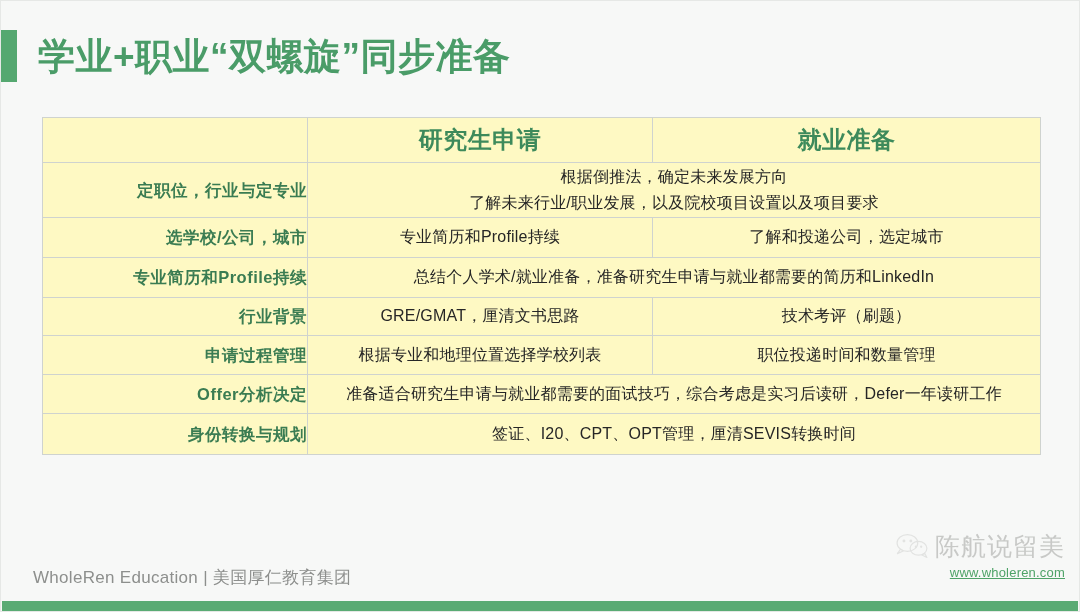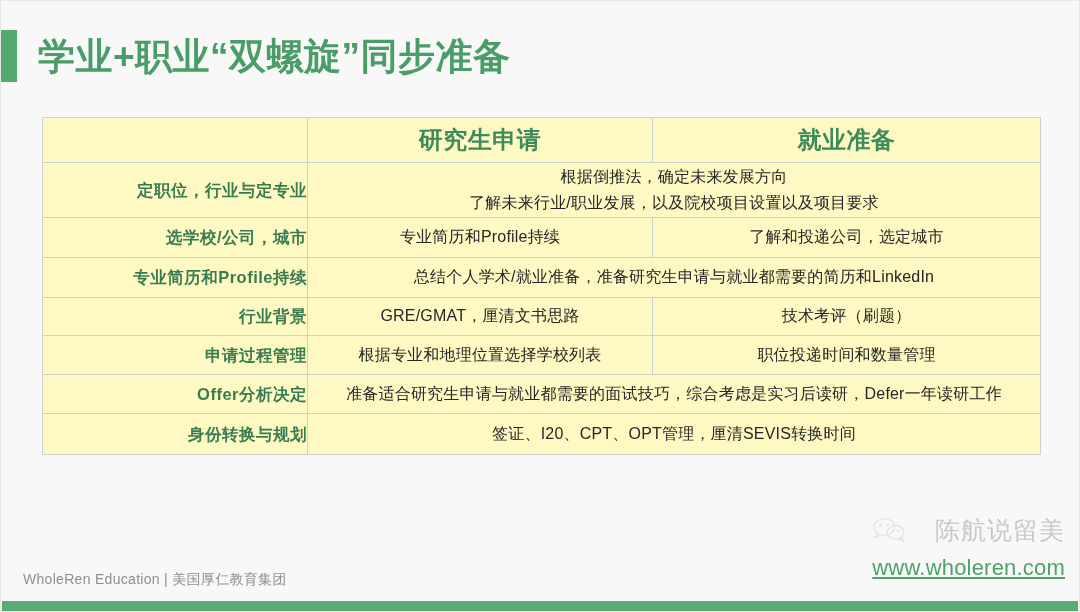--- a/index.html
+++ b/index.html
@@ -111,23 +111,23 @@
   .row-5 td { height: 37px; }
   .row-6 td { height: 54px; }
   .row-7 td { height: 54px; }
   .row-8 td { height: 38px; }
   .row-9 td { height: 38px; }
   .row-10 td { height: 40px; }
 
   
   .footer-text {
     position: absolute;
-    left: 22px;
+    left: 32px;
     bottom: 22px;
-    font-size: 14px;
+    font-size: 17px;
     color: #8d8f8d;
     letter-spacing: 0.3px;
     white-space: nowrap;
   }
   .footer-bar {
     position: absolute;
     left: 1px;
     right: 1px;
     bottom: 0;
     height: 10px;
@@ -138,40 +138,40 @@
   .watermark {
     position: absolute;
     right: 14px;
     bottom: 30px;
     text-align: right;
     user-select: none;
   }
   .wm-top {
     display: flex;
     align-items: center;
-    justify-content: space-between;
+    justify-content: center;
     height: 30px;
   }
   .wm-icon {
     width: 34px;
     height: 26px;
     margin-right: 6px;
     opacity: 0.45;
     flex: 0 0 auto;
   }
   .wm-name {
     font-size: 25px;
     color: #c8c9c7;
     letter-spacing: 1px;
     line-height: 1;
     white-space: nowrap;
   }
   .wm-url {
-    margin-top: 10px;
-    font-size: 22px;
+    margin-top: 4px;
+    font-size: 13px;
     color: #4fa368;
     text-decoration: underline;
     letter-spacing: 0.2px;
     white-space: nowrap;
     display: inline-block;
   }
 </style>
 </head>
 <body>
 

